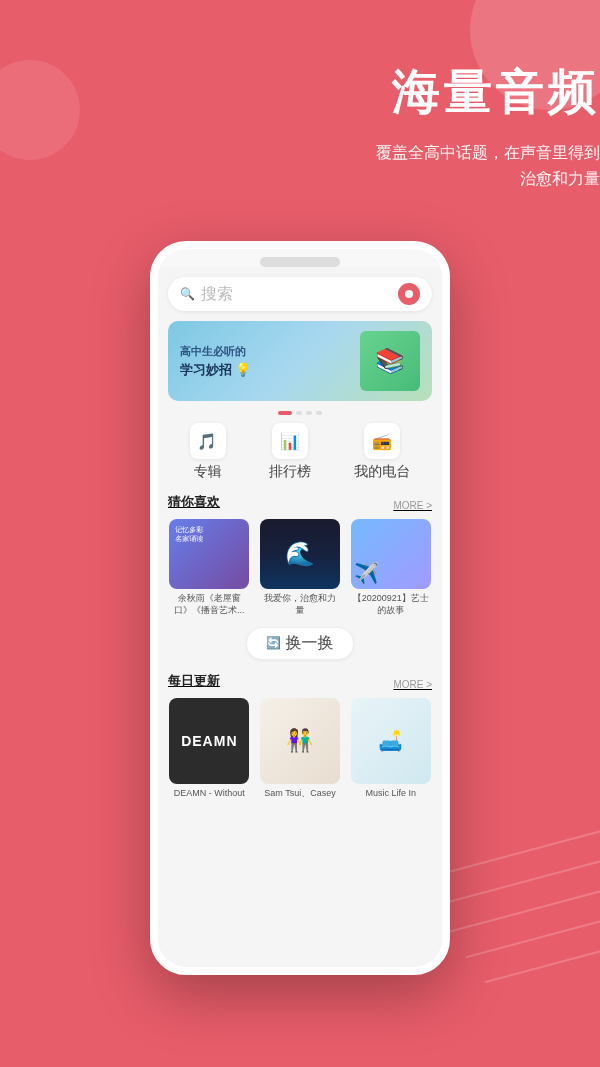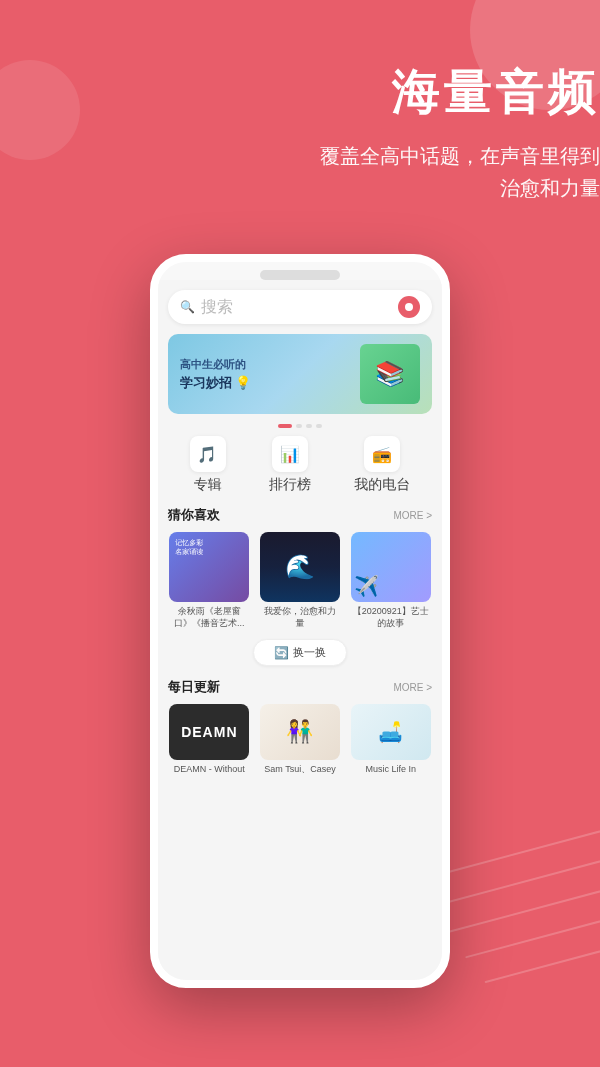--- a/index.html
+++ b/index.html
@@ -41,21 +41,21 @@
       padding-bottom: 20px;
     }
     .main-title {
       font-size: 48px;
       font-weight: 700;
       color: white;
       letter-spacing: 4px;
       margin-bottom: 16px;
     }
     .sub-title {
-      font-size: 20px;
+      font-size: 16px;
       color: white;
       line-height: 1.6;
       opacity: 0.95;
     }
 
     
     .phone-container {
       position: relative;
       z-index: 10;
       display: flex;
@@ -200,22 +200,23 @@
     }
     .quick-nav-label {
       font-size: 14px;
       color: #444;
     }
 
     
     .section-header {
       display: flex;
       justify-content: space-between;
-      align-items: center;
+      align-items: flex-end;
       margin-bottom: 8px;
+      text-decoration: underline;
     }
     .section-title {
       font-size: 13px;
       font-weight: 700;
       color: #222;
     }
     .section-more {
       font-size: 10px;
       color: #999;
     }
@@ -283,38 +284,38 @@
       padding: 5px 20px;
       margin: 6px auto 12px;
       width: fit-content;
       box-shadow: 0 1px 3px rgba(0,0,0,0.06);
     }
     .refresh-icon {
       color: #e85d6a;
       font-size: 12px;
     }
     .refresh-text {
-      font-size: 11px;
+      font-size: 16px;
       color: #444;
     }
 
     
     .daily-grid {
       display: flex;
       gap: 8px;
     }
     .daily-item {
       flex: 1;
       display: flex;
       flex-direction: column;
       align-items: center;
     }
     .daily-cover {
       width: 80px;
-      height: 56px;
+      height: 86px;
       border-radius: 8px;
       margin-bottom: 4px;
       overflow: hidden;
     }
     .daily-cover-1 {
       background: #2c2c2c;
       display: flex;
       align-items: center;
       justify-content: center;
     }

